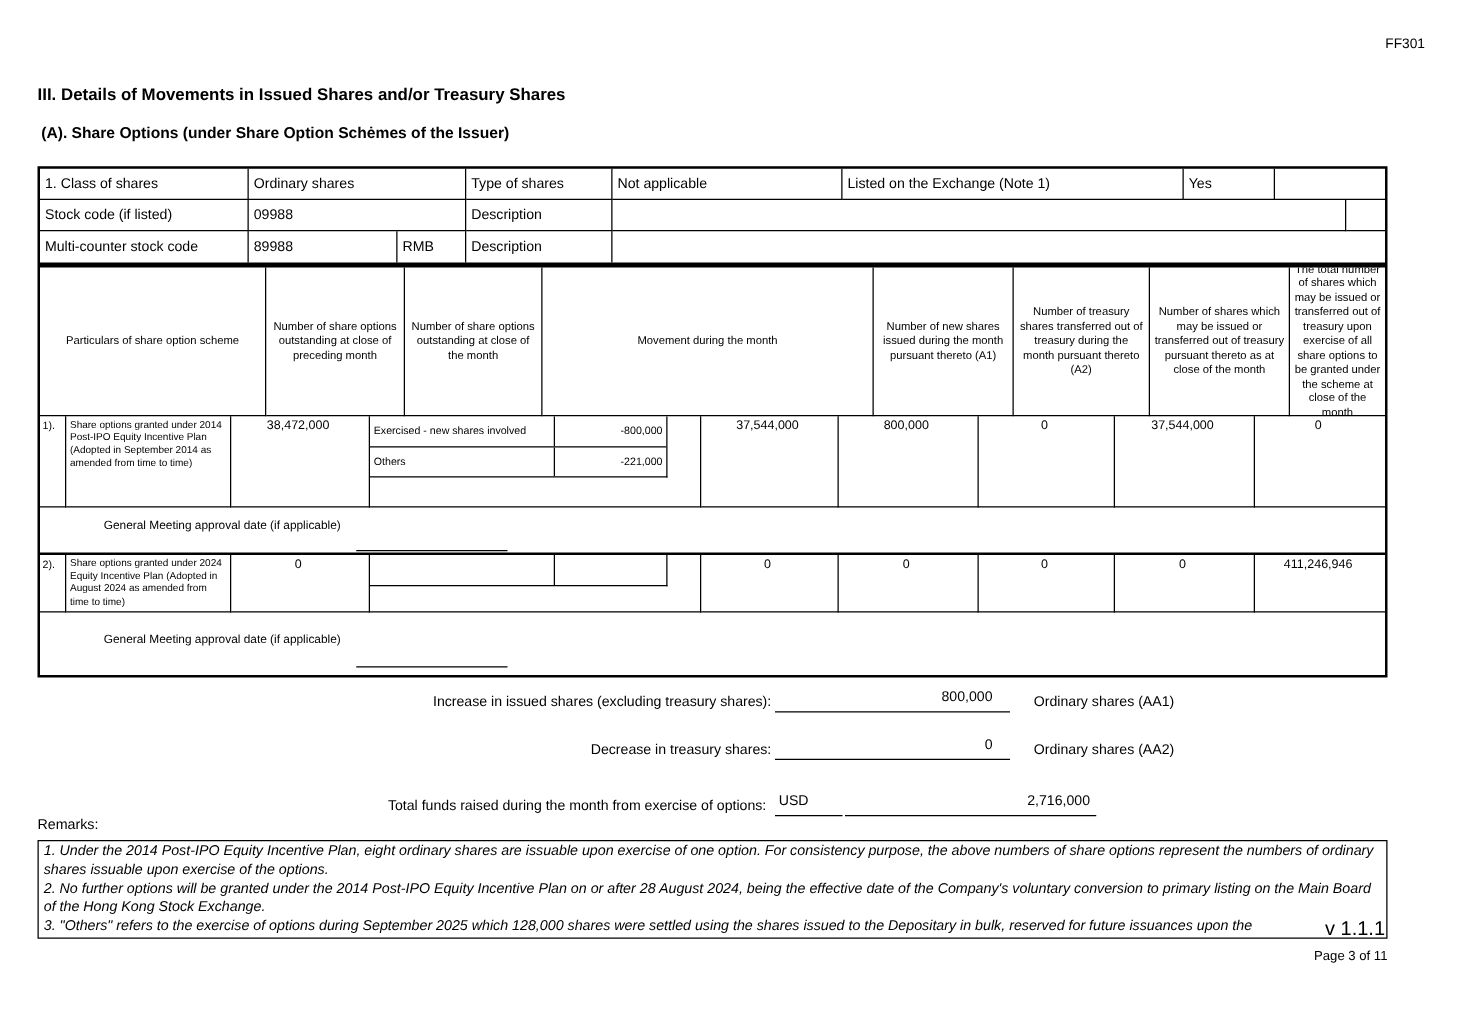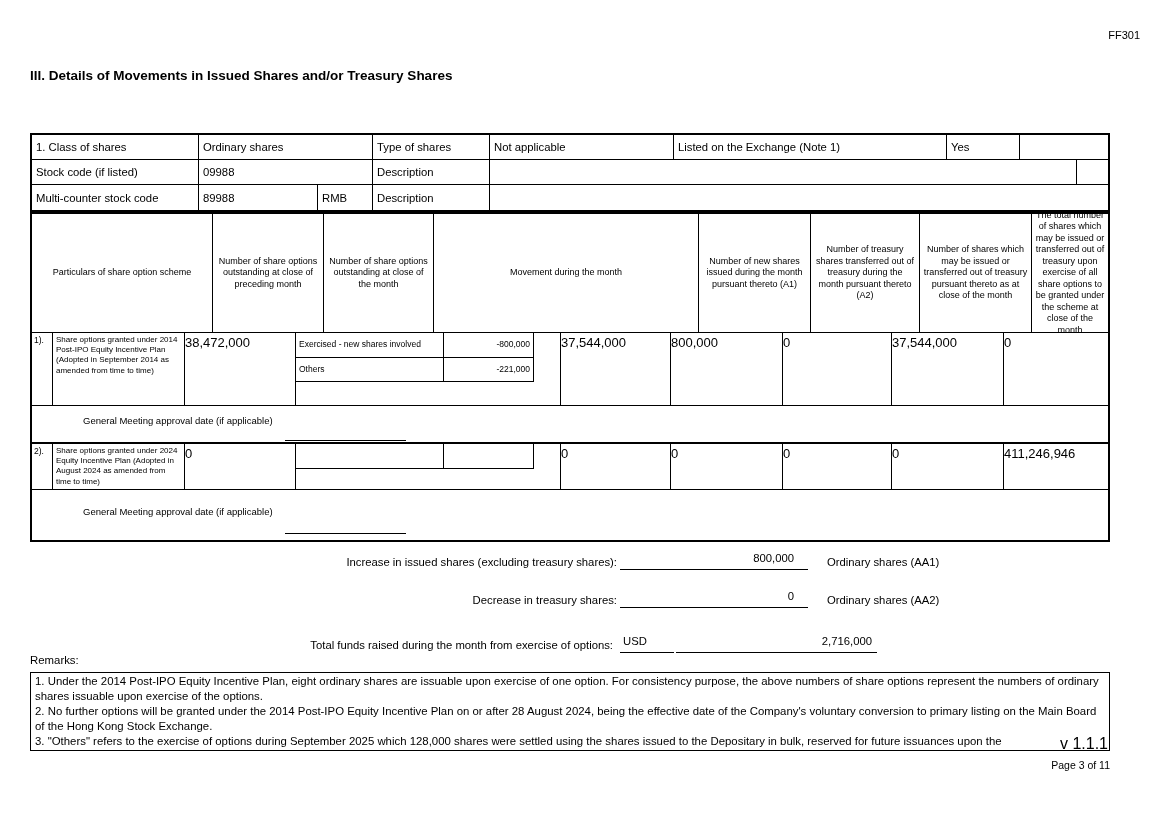--- a/index.html
+++ b/index.html
@@ -22,21 +22,21 @@
   .info-table{top:122px;}
   .info-table .trow{height:25px;}
   .info-table .cell{display:flex;align-items:center;padding-left:4px;font-size:11.3px;white-space:nowrap;}
 
   
   .opt-table{top:201px;}
   .hcell{display:flex;align-items:center;justify-content:center;text-align:center;
          font-size:9px;line-height:1.28;padding:2px 3px;}
   .numcol{font-size:8.5px;padding:2px 1px 0 2px;}
   .particulars{font-size:8px;line-height:1.28;padding:2px 2px 0 3px;}
-  .valcell{font-size:13px;text-align:left;padding:2px 3px 0 0;}
+  .valcell{font-size:10px;text-align:center;padding:2px 3px 0 0;}
   .movcell{padding:0;}
   .movbox{position:absolute;left:0;top:0;width:238px;border-right:1px solid #000;border-bottom:1px solid #000;box-sizing:border-box;}
   .movrow{display:flex;height:24px;box-sizing:border-box;}
   .movrow + .movrow{border-top:1px solid #000;}
   .movlabel{width:148px;border-right:1px solid #000;box-sizing:border-box;font-size:8.5px;
             padding:6px 2px 0 3px;overflow:hidden;}
   .movval{flex:1;font-size:8.5px;text-align:right;padding:6px 3px 0 0;}
   .gmrow .cell{font-size:9.5px;}
   .gm-label{position:absolute;left:3px;top:9px;white-space:nowrap;}
   .gm2 .gm-label{top:16px;}
@@ -48,33 +48,34 @@
   .sum-label{position:absolute;font-size:11.3px;text-align:right;white-space:nowrap;}
   .sum-value{position:absolute;font-size:11.3px;border-bottom:1px solid #000;text-align:right;
              box-sizing:border-box;height:18px;}
   .sum-unit{position:absolute;font-size:11.3px;white-space:nowrap;}
   .usd-box{position:absolute;font-size:11.3px;border-bottom:1px solid #000;box-sizing:border-box;height:18px;padding-left:3px;}
 
   
   .remarks-label{position:absolute;left:30px;top:643px;font-size:11.4px;}
   .remarks-box{position:absolute;left:30px;top:661px;width:1080px;height:79px;
                border:1.5px solid #000;box-sizing:border-box;overflow:hidden;
-               padding:1px 4px;font-size:11.4px;line-height:15px;}
+               padding:1px 4px;font-size:11.4px;line-height:15px;font-style:italic;}
   .remarks-box p{margin:0;}
 
   .footer-page{position:absolute;left:30px;top:748px;width:1080px;text-align:right;font-size:10.5px;}
   .footer-ver{position:absolute;top:724px;right:60px;font-size:16px;}
 </style>
 </head>
 <body>
 
 <div class="page">
 
   <div class="form-code">FF301</div>
   <div class="h-section">III. Details of Movements in Issued Shares and/or Treasury Shares</div>
+  <div class="h-subsection">(A). Share Options (under Share Option Schėmes of the Issuer)</div>
 
   <div class="btable info-table">
     <div class="trow">
       <div class="cell" style="width:167px">1. Class of shares</div>
       <div class="cell" style="width:174px">Ordinary shares</div>
       <div class="cell" style="width:117px">Type of shares</div>
       <div class="cell" style="width:184px">Not applicable</div>
       <div class="cell" style="width:273px">Listed on the Exchange (Note 1)</div>
       <div class="cell" style="width:73px">Yes</div>
       <div class="cell last"></div>

